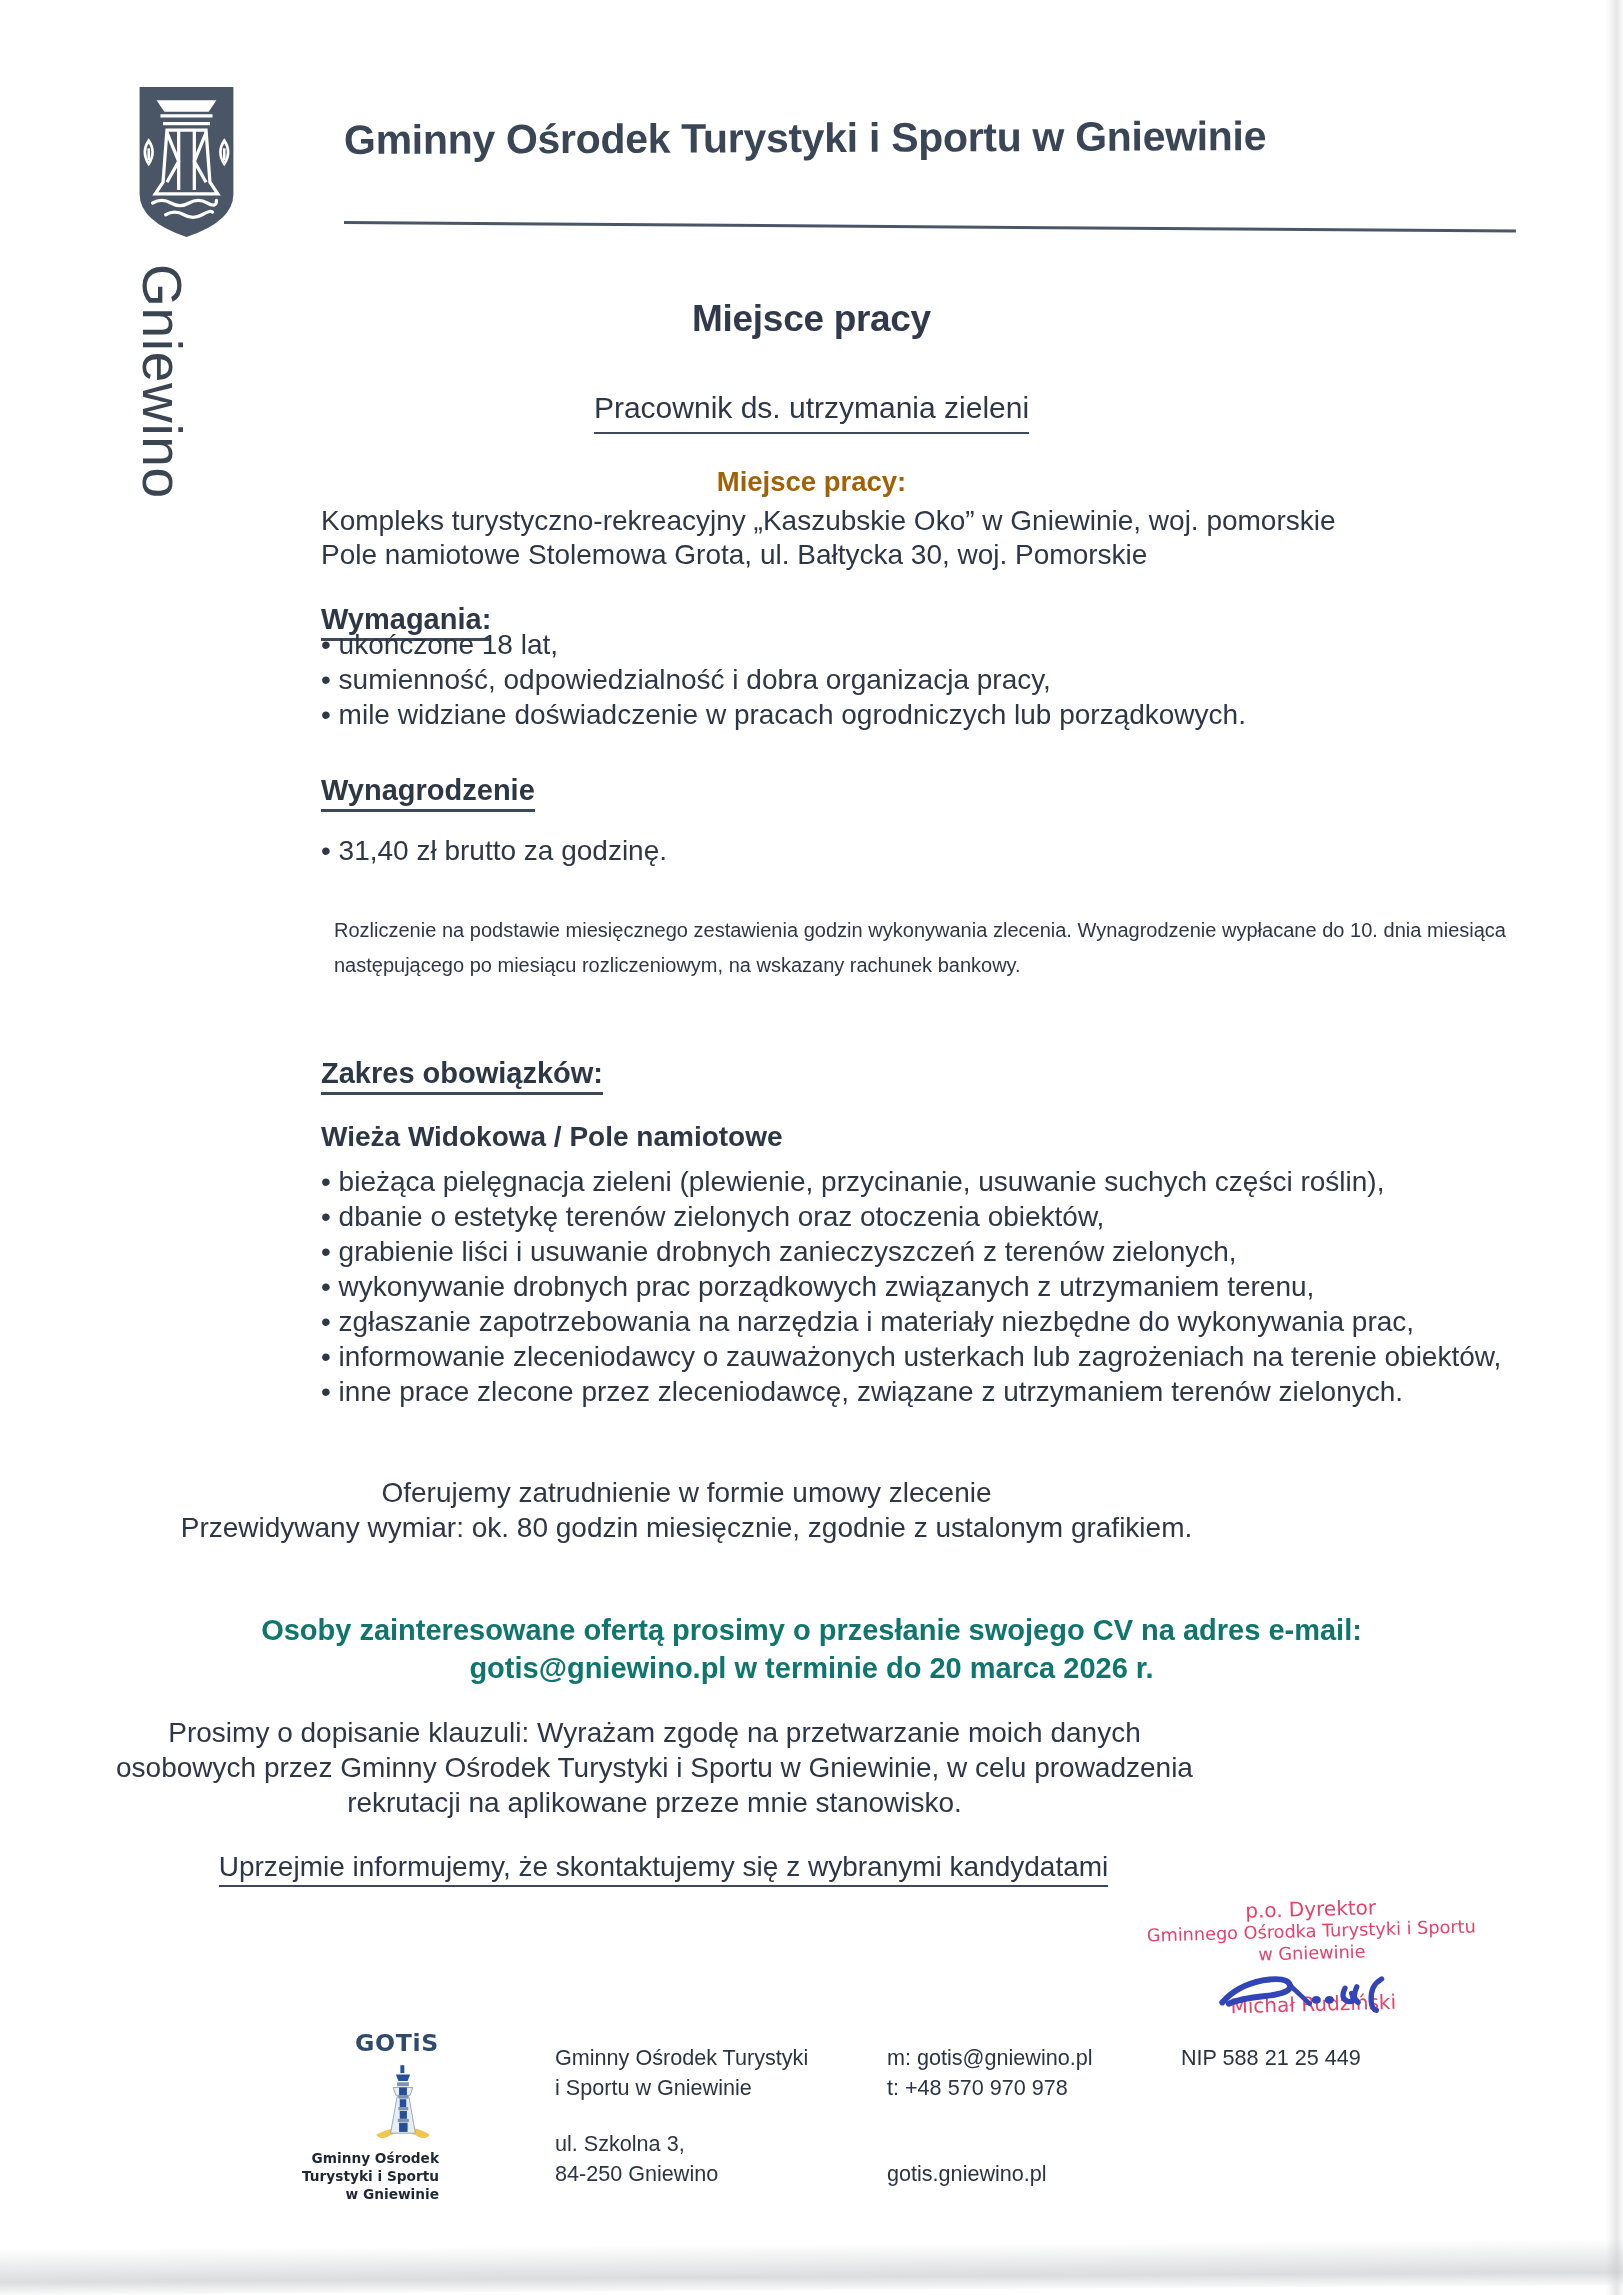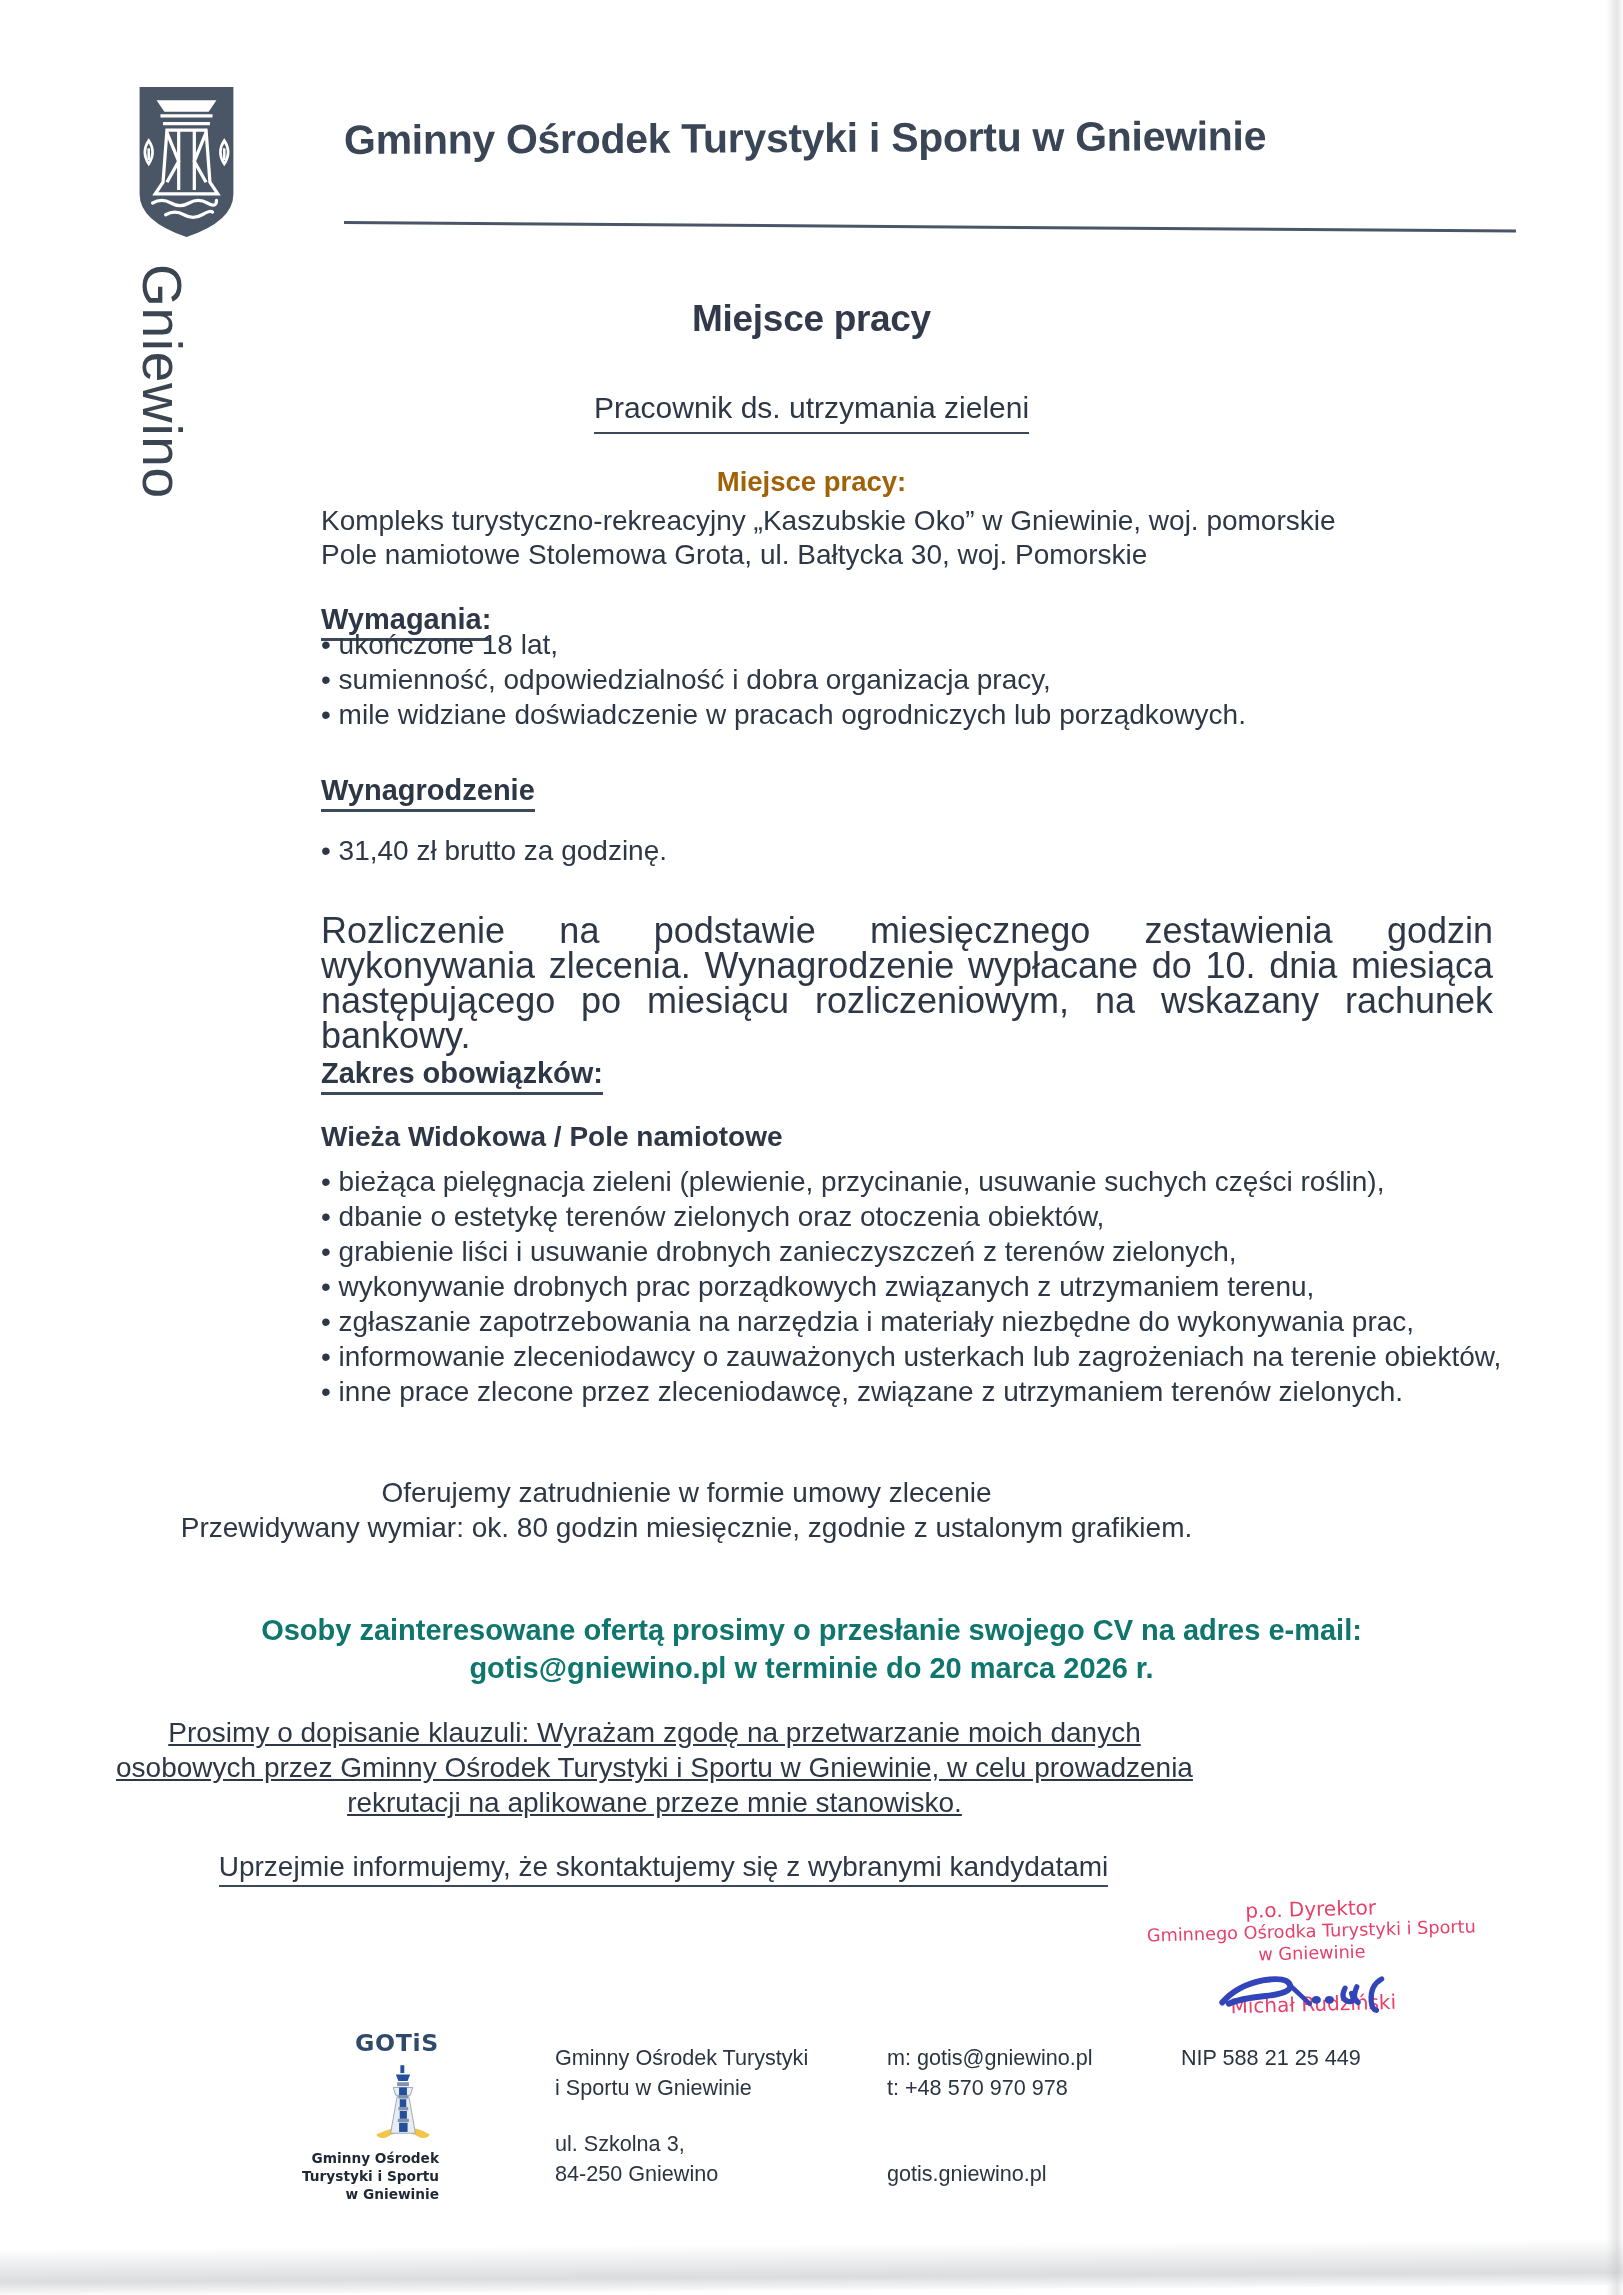--- a/index.html
+++ b/index.html
@@ -157,24 +157,24 @@
 
   .pay-item {
     position: absolute;
     left: 321px;
     top: 835px;
     font-size: 28px;
     color: #2e3745;
   }
   .settle {
     position: absolute;
-    left: 321px;
+    left: 334px;
     top: 913px;
     width: 1172px;
-    font-size: 36px;
+    font-size: 20px;
     line-height: 35px;
     color: #2e3745;
     text-align: justify;
   }
 
   .duty-sub {
     position: absolute;
     left: 321px;
     top: 1121px;
     font-size: 28px;
@@ -216,21 +216,20 @@
   }
   .gdpr-block {
     position: absolute;
     left: 0;
     top: 1715px;
     width: 1309px;
     text-align: center;
     font-size: 28px;
     line-height: 35px;
     color: #2e3745;
-    text-decoration: underline;
   }
   .contact-note {
     position: absolute;
     left: 0;
     top: 1851px;
     width: 1327px;
     text-align: center;
     font-size: 28px;
     color: #2e3745;
   }

